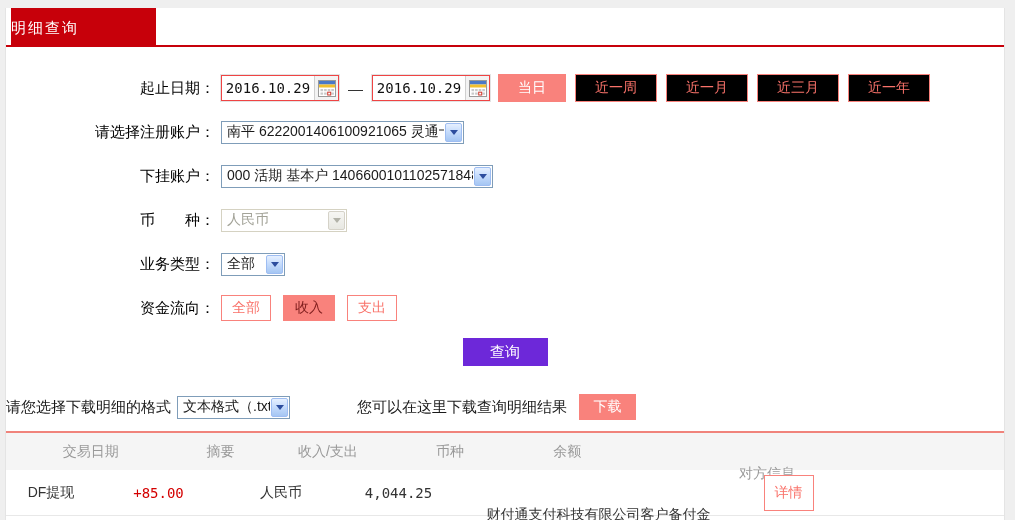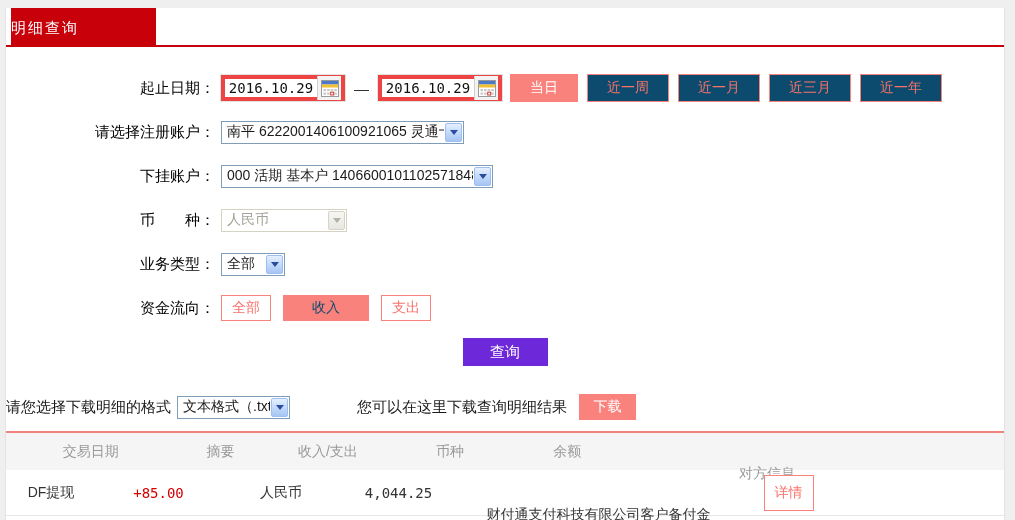--- a/index.html
+++ b/index.html
@@ -50,21 +50,21 @@
     text-align: right;
     padding-right: 6px;
     white-space: pre;
     color: #000000;
   }
   
   .date-input {
     display: inline-flex;
     align-items: center;
     height: 26px;
-    border: 4px solid #ef4444;
+    border: 1px solid #ef4444;
     box-shadow: 0 0 0 1px #e3e3e3;
     background: #ffffff;
   }
   .date-text {
     width: 92px;
     text-align: center;
     font-family: "DejaVu Sans Mono", monospace;
     font-size: 14px;
     color: #111111;
   }
@@ -82,21 +82,21 @@
   
   .pill {
     height: 28px;
     padding: 0 19px;
     font-size: 14px;
     margin-left: 9px;
     cursor: pointer;
     font-family: inherit;
   }
   .pill.filled { background: #f9827c; border: 1px solid #f9827c; color: #ffffff; }
-  .pill.outline { background: #0c4a6e; border: 1px solid #f9827c; color: #f9726a; }
+  .pill.outline { background: #000000; border: 1px solid #f9827c; color: #f9726a; }
   .pill.first { margin-left: 8px; }
   
   .xp-select {
     display: inline-flex;
     align-items: center;
     justify-content: space-between;
     height: 23px;
     border: 1px solid #7f9db9;
     background: #ffffff;
     font-size: 14px;
@@ -135,21 +135,21 @@
   
   .flow-btn {
     height: 26px;
     padding: 0 10px;
     font-size: 14px;
     margin-right: 12px;
     cursor: pointer;
     font-family: inherit;
   }
   .flow-btn.outline { background: #fff; border: 1px solid #f9827c; color: #f9726a; }
-  .flow-btn.filled { background: #f9827c; border: 1px solid #f9827c; color: #0c4a6e; padding: 0 28px; }
+  .flow-btn.filled { background: #f9827c; border: 1px solid #f9827c; color: #7f1d1d; padding: 0 11px; }
   
   .query-wrap { text-align: center; margin-top: 14px; height: 28px; }
   .query-btn {
     width: 85px;
     height: 28px;
     background: #6d28d9;
     border: none;
     color: #ffffff;
     font-size: 15px;
     cursor: pointer;

